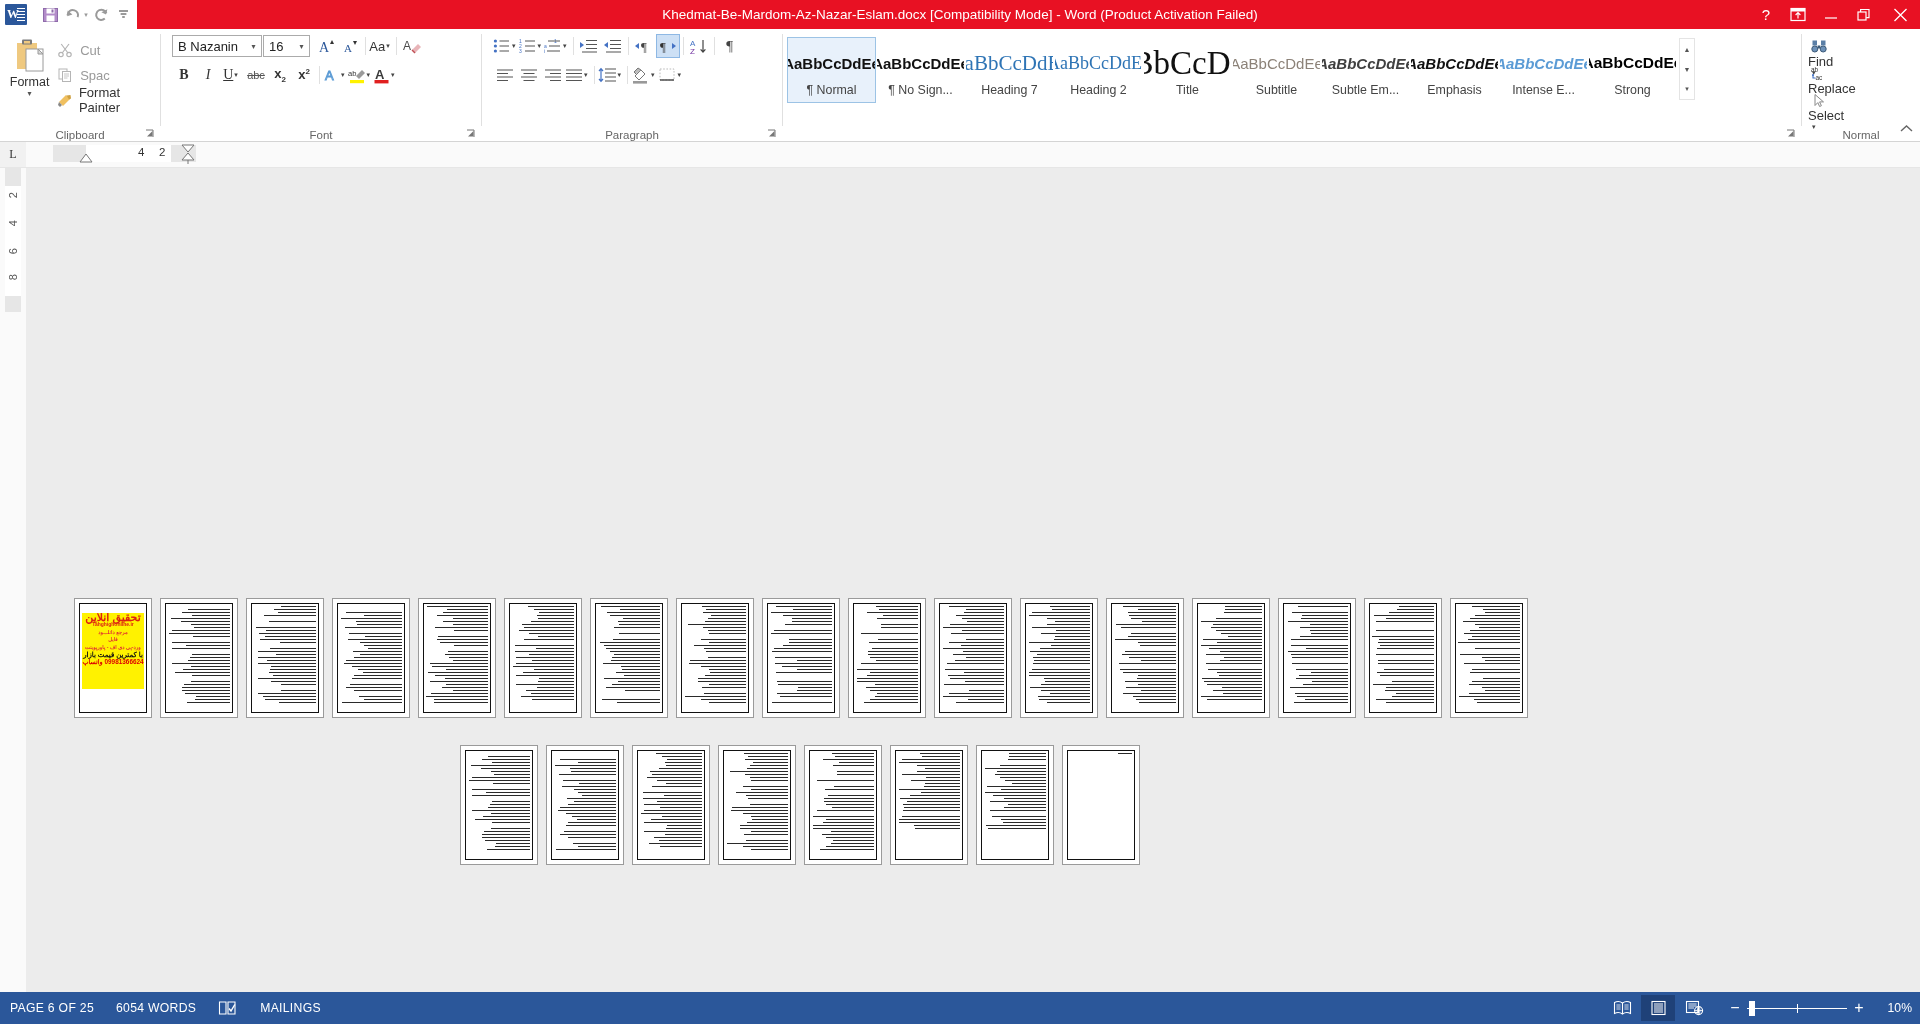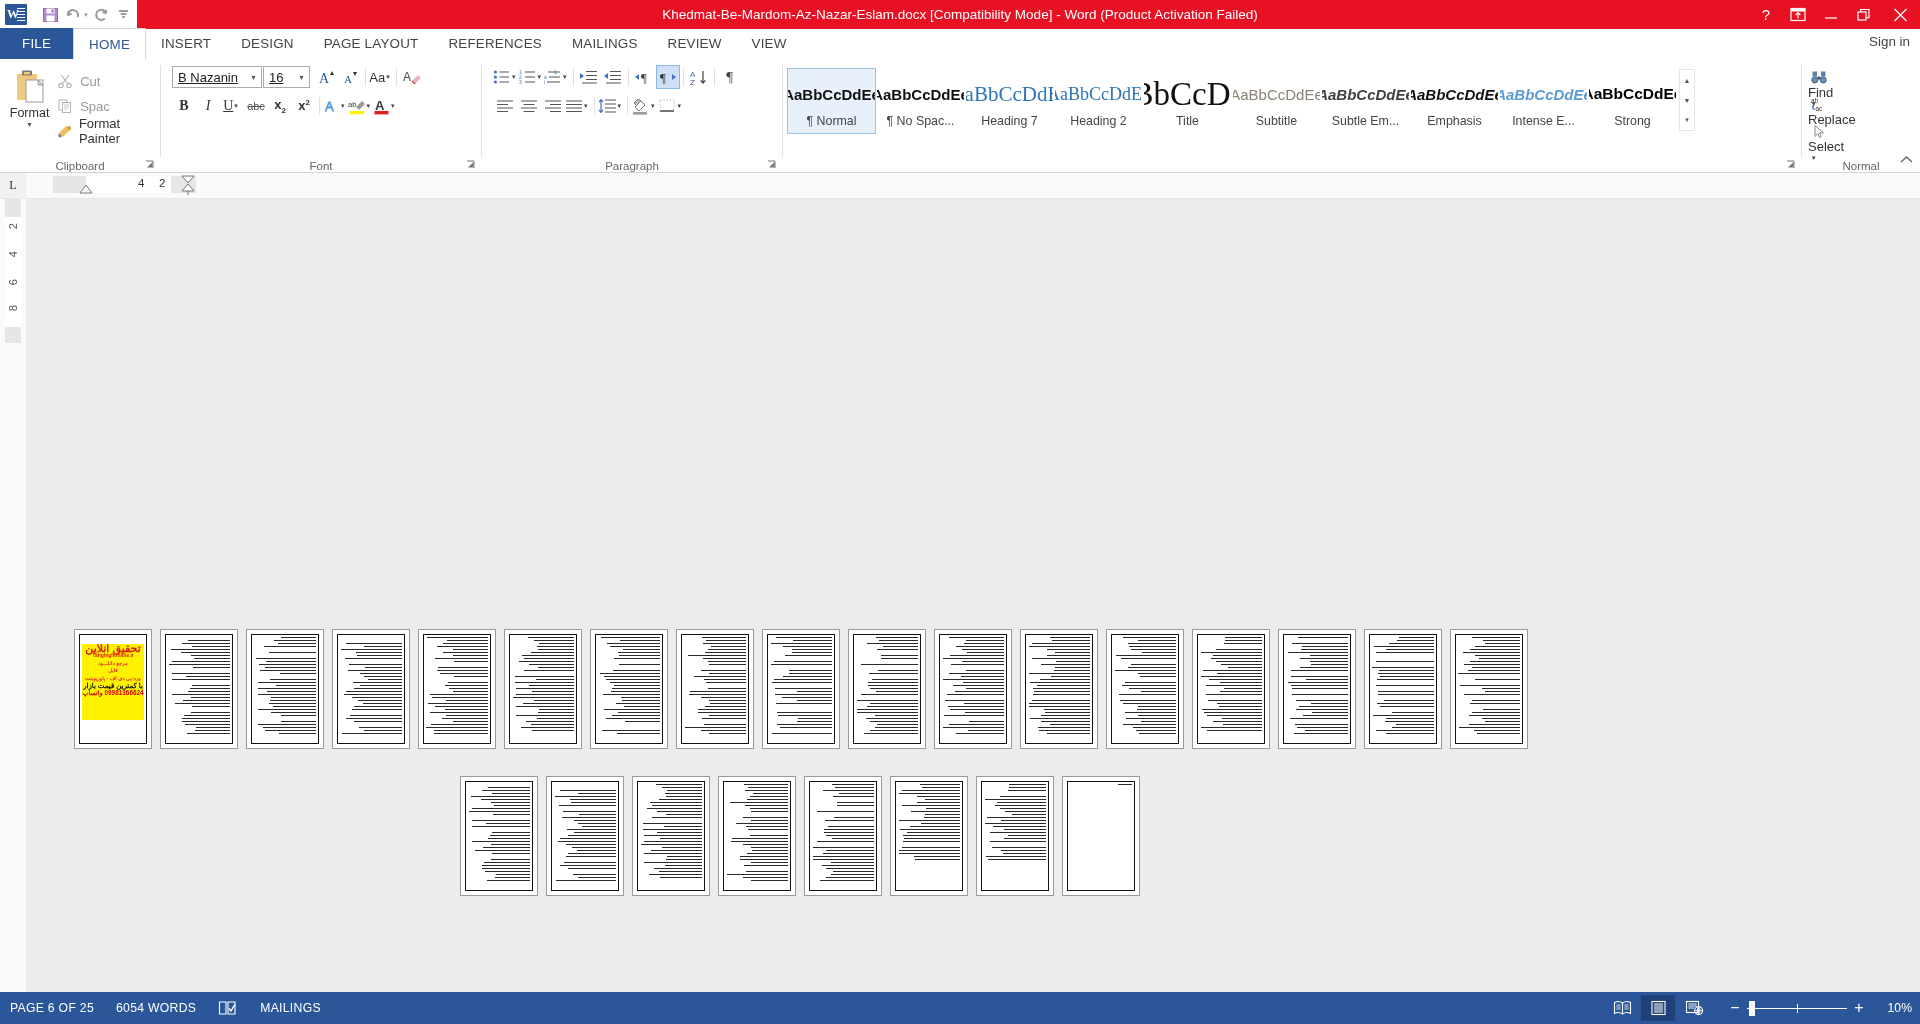--- a/index.html
+++ b/index.html
@@ -73,21 +73,21 @@
   .clip-cmds { display: flex; flex-direction: column; justify-content: flex-start; padding-top: 3px; gap: 3px; }
   .clip-cmd { display: flex; align-items: center; height: 22px; font-size: 13px; color: #9a9a9a; }
   .clip-cmd.enabled { color: #333; }
   .clip-cmd .ci { width: 22px; display: flex; justify-content: center; align-items: center; margin-right: 4px; }
 
   
   .grp-font { width: 320px; padding-left: 7px; }
   .frow { display: flex; align-items: center; height: 26px; margin-bottom: 3px; padding-left: 4px;}
   .frow2 { display: flex; align-items: center; height: 26px; padding-left: 4px;}
   .combo { height: 22px; border: 1px solid #ABABAB; background: #fff; display: flex; align-items: center; font-size: 13px; color: #222; }
-  .combo .ctext { padding: 0 4px 0 5px; flex: 1; white-space: nowrap; overflow: hidden; text-decoration: underline; }
+  .combo .ctext { padding: 0 4px 0 5px; flex: 1; white-space: nowrap; overflow: hidden; }
   .combo .carr { width: 15px; display: flex; align-items: center; justify-content: center; color: #555; font-size: 8px; border-left: 0; }
   .combo-font { width: 90px; }
   .combo-size { width: 47px; margin-left: 1px; }
   .ibtn { height: 24px; min-width: 24px; display: flex; align-items: center; justify-content: center; color: #333; font-size: 13px; position: relative; }
   .ibtn.sel { background: #CDE0F5; border: 1px solid #8EB8E4; }
   .vsep { width: 1px; height: 18px; background: #E0E0E0; margin: 0 3px; }
   .split { display: flex; align-items: center; }
   .split .arr { font-size: 7px; color: #444; padding: 0 3px 0 1px; }
 
   
@@ -227,32 +227,20 @@
           </svg>
       </span>
       <span class="wc close">
         <svg width="15" height="14" viewBox="0 0 15 14">
             <path d="M1.5 1 L13.5 13 M13.5 1 L1.5 13" stroke="#fff" stroke-width="1.3"></path>
           </svg>
       </span>
     </div>
   </div>
 
-  <div class="tabstrip">
-    <div class="tab file">FILE</div>
-    <div class="tab active">HOME</div>
-    <div class="tab">INSERT</div>
-    <div class="tab">DESIGN</div>
-    <div class="tab">PAGE LAYOUT</div>
-    <div class="tab">REFERENCES</div>
-    <div class="tab">MAILINGS</div>
-    <div class="tab">REVIEW</div>
-    <div class="tab">VIEW</div>
-    <div class="signin">Sign in</div>
-  </div>
 
   <div class="ribbon">
 
     <div class="rgroup grp-clip">
       <div class="clip-inner">
         <div class="paste-btn">
           <span class="paste-ico">
             <svg width="34" height="36" viewBox="0 0 34 36">
               <rect x="4" y="5" width="20" height="26" fill="#EFC980"></rect>
               <rect x="9" y="1.5" width="10" height="5" rx="1" fill="#7B7B7B"></rect>
@@ -527,21 +515,21 @@
           <div class="style-item sel">
             <span class="style-prev">
                 <span style="font-size:15px;font-weight:bold;color:#111;white-space:nowrap;">AaBbCcDdEe</span>
               </span>
             <span class="style-name">¶ Normal</span>
           </div>
           <div class="style-item">
             <span class="style-prev">
                 <span style="font-size:15px;font-weight:bold;color:#111;white-space:nowrap;">AaBbCcDdEe</span>
               </span>
-            <span class="style-name">¶ No Spac...</span>
+            <span class="style-name">¶ No Sign...</span>
           </div>
           <div class="style-item">
             <span class="style-prev">
                 <span style="font-size:21px;color:#2E74B5;font-family:'Liberation Serif',serif;white-space:nowrap;">AaBbCcDdEe</span>
               </span>
             <span class="style-name">Heading 7</span>
           </div>
           <div class="style-item">
             <span class="style-prev">
                 <span style="font-size:18px;color:#2E74B5;font-family:'Liberation Serif',serif;white-space:nowrap;">AaBbCcDdEe</span>

